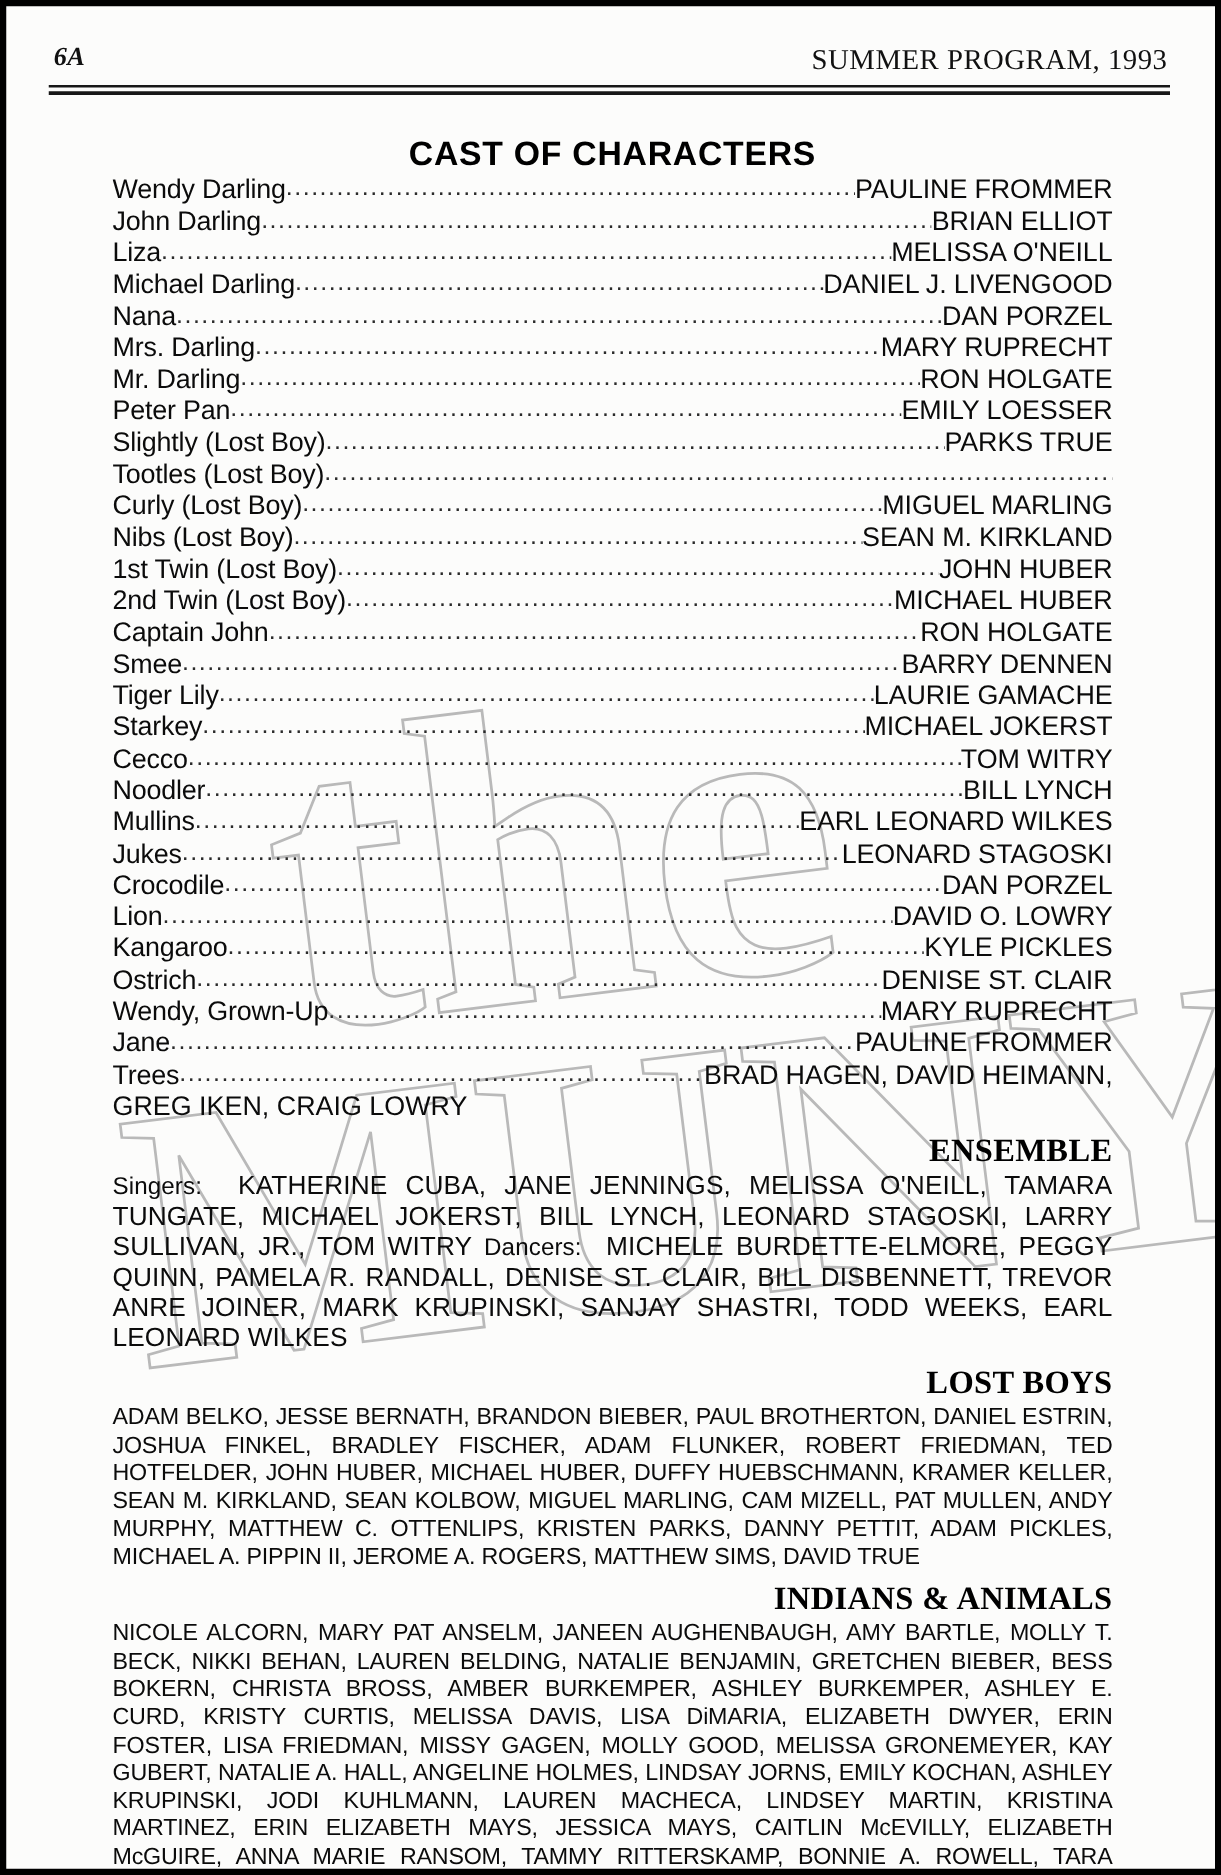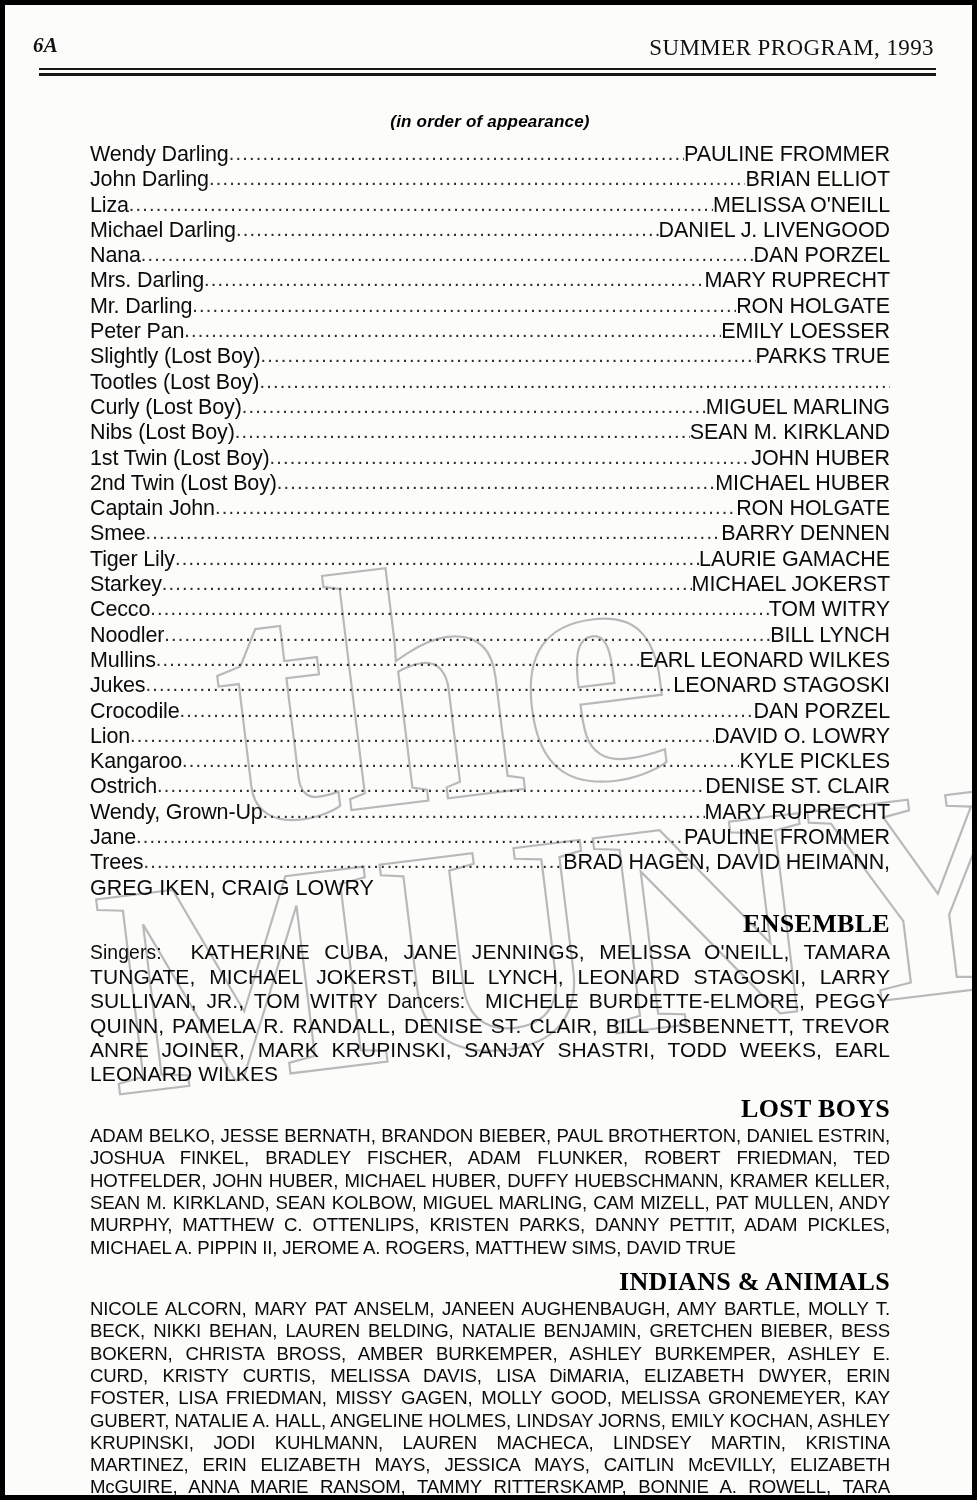--- a/index.html
+++ b/index.html
@@ -50,21 +50,21 @@
     position: relative;
     z-index: 2;
     width: 100%;
     height: 100%;
     box-sizing: border-box;
   }
 
   
   #running-head {
     position: absolute;
-    left: 24px;
+    left: 34px;
     right: 36px;
     top: 28px;
     height: 34px;
   }
   #folio {
     position: absolute;
     left: 4px;
     top: 0;
     font-family: "Liberation Serif", serif;
     font-style: italic;
@@ -221,21 +221,21 @@
 
     <div id="running-head">
       <div id="folio">6A</div>
       <div id="head-title">SUMMER PROGRAM, 1993</div>
     </div>
     <div id="rule-top"></div>
     <div id="rule-bottom"></div>
 
     <div id="column">
 
-      <div class="sans-sub">(in order of appearance)</div>
+      <div class="sans-head">CAST OF CHARACTERS</div>
 
       <div id="cast-list">
           <div class="cast-row">
             <span class="cast-role">Wendy Darling</span>
             <span class="cast-dots">............................................................................................................................................................................................................................</span>
             <span class="cast-actor">PAULINE FROMMER</span>
           </div>
           <div class="cast-row">
             <span class="cast-role">John Darling</span>
             <span class="cast-dots">............................................................................................................................................................................................................................</span>

